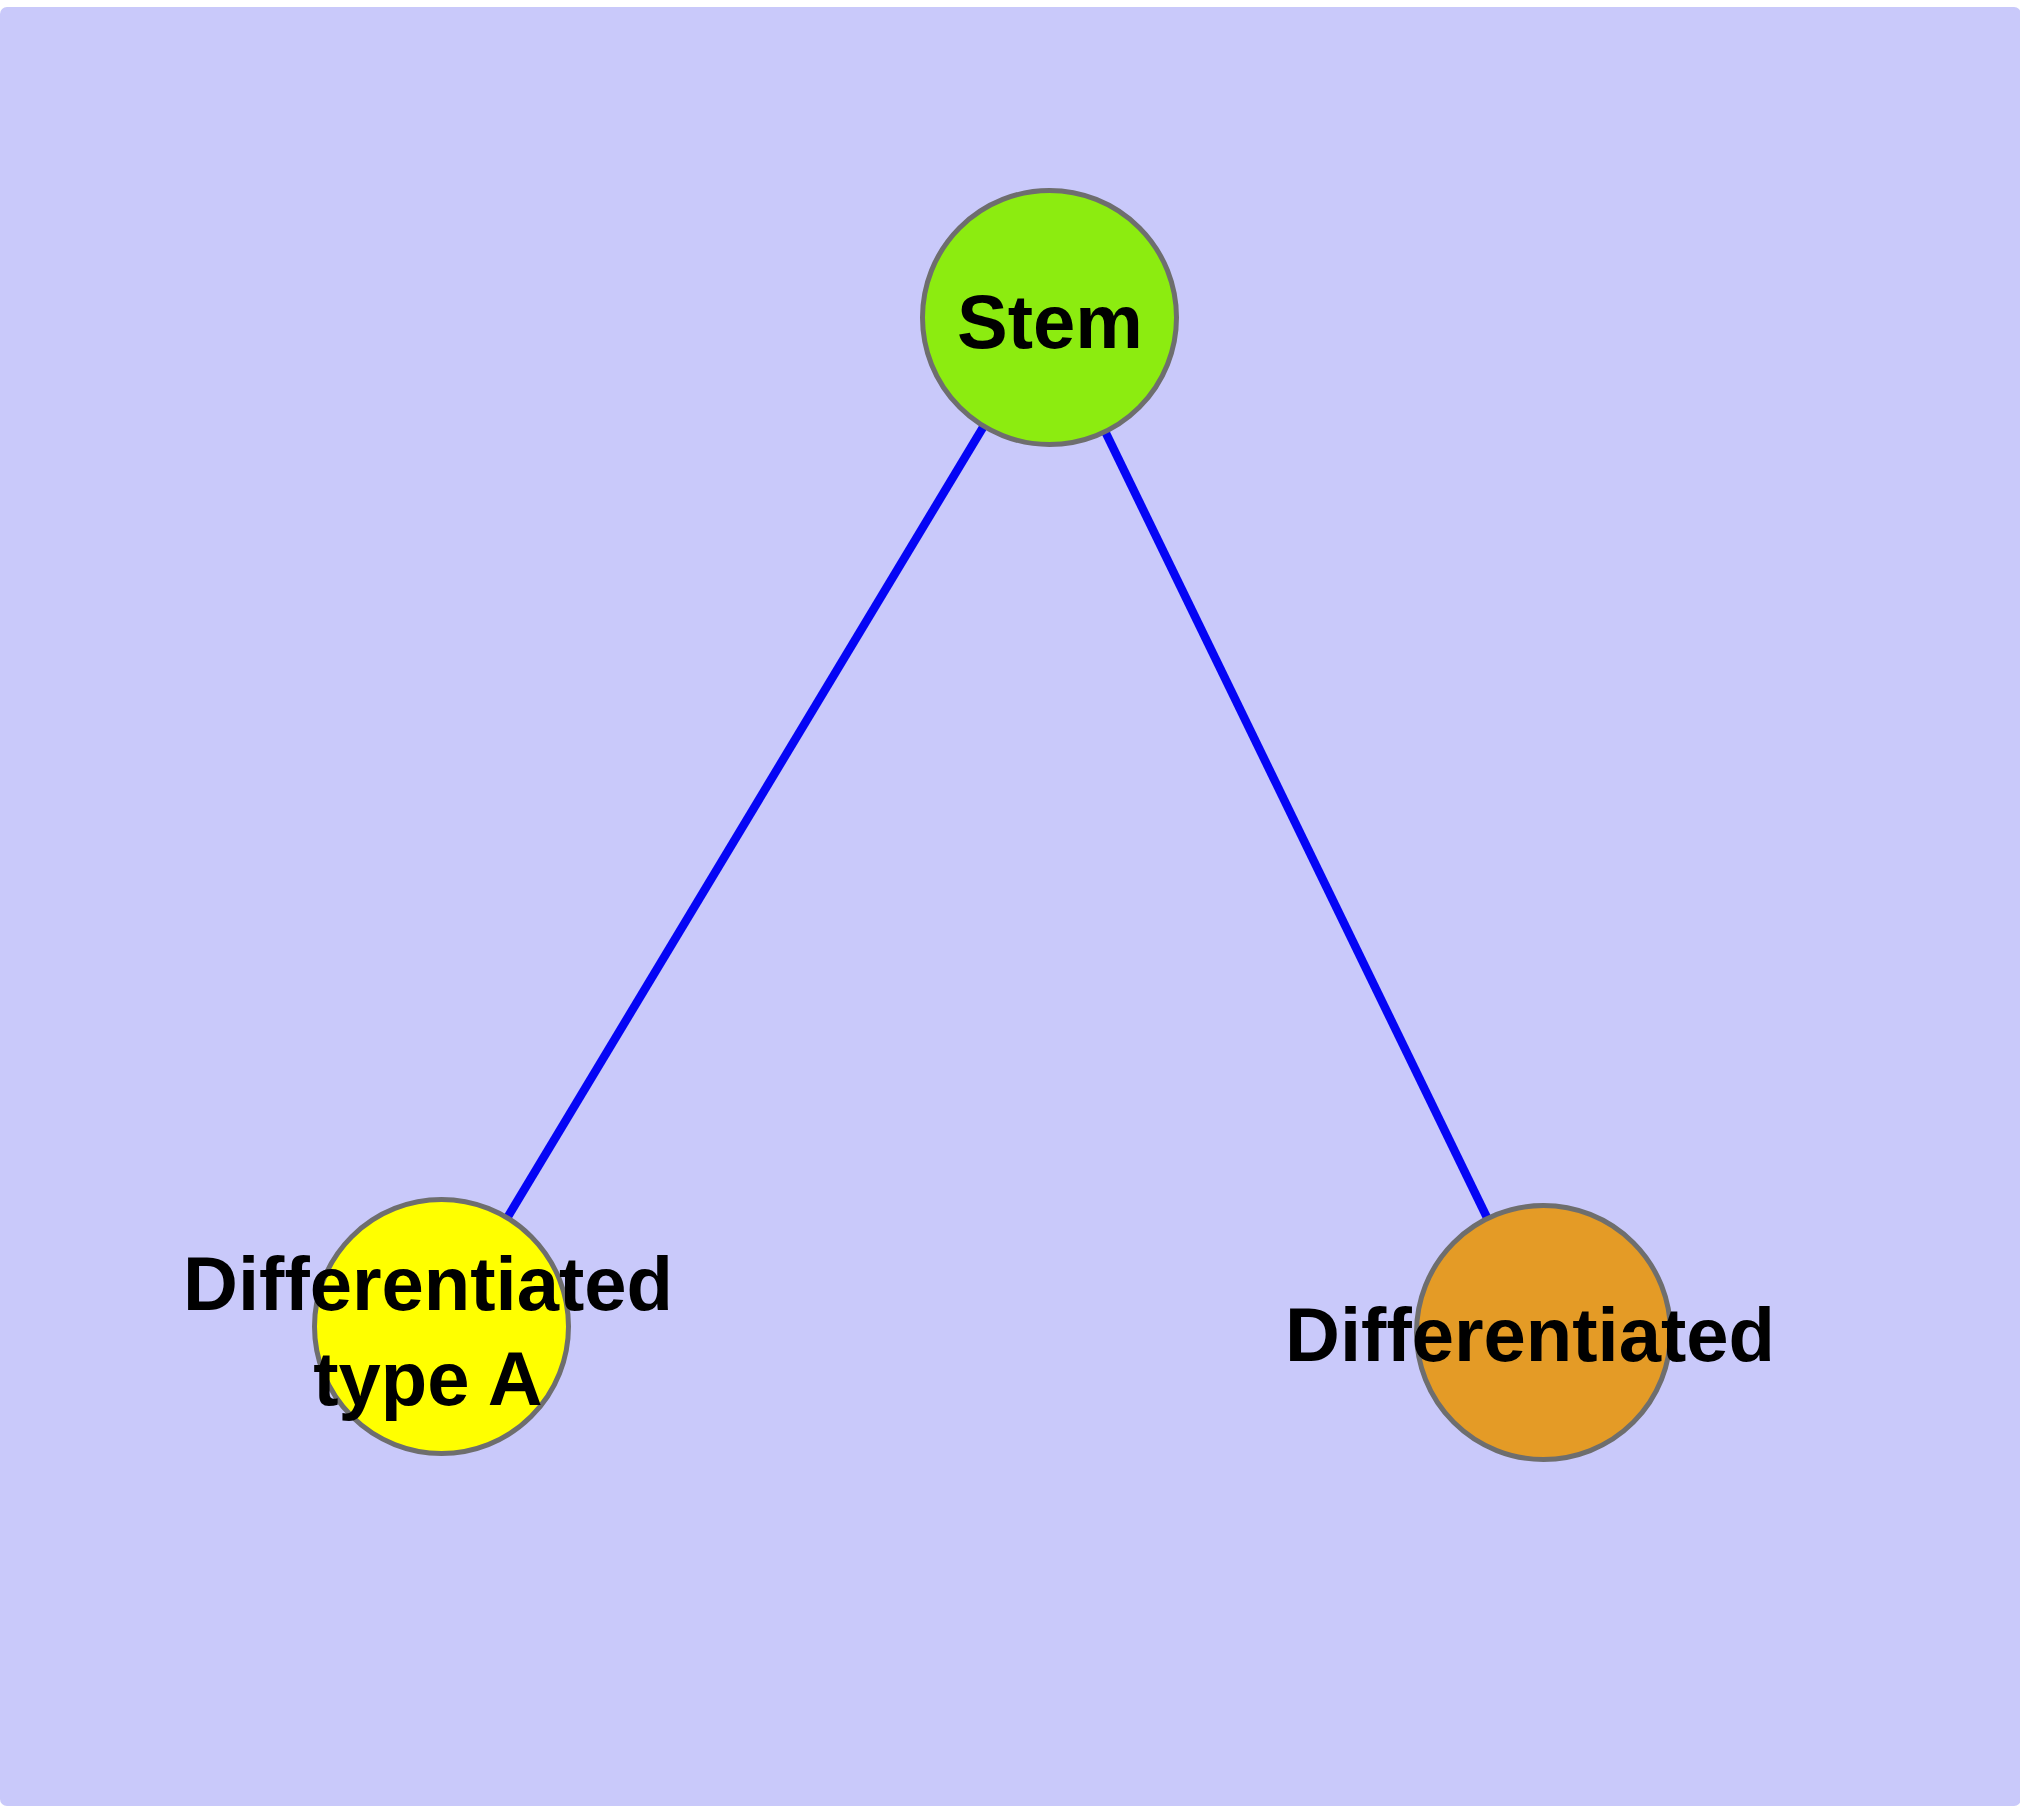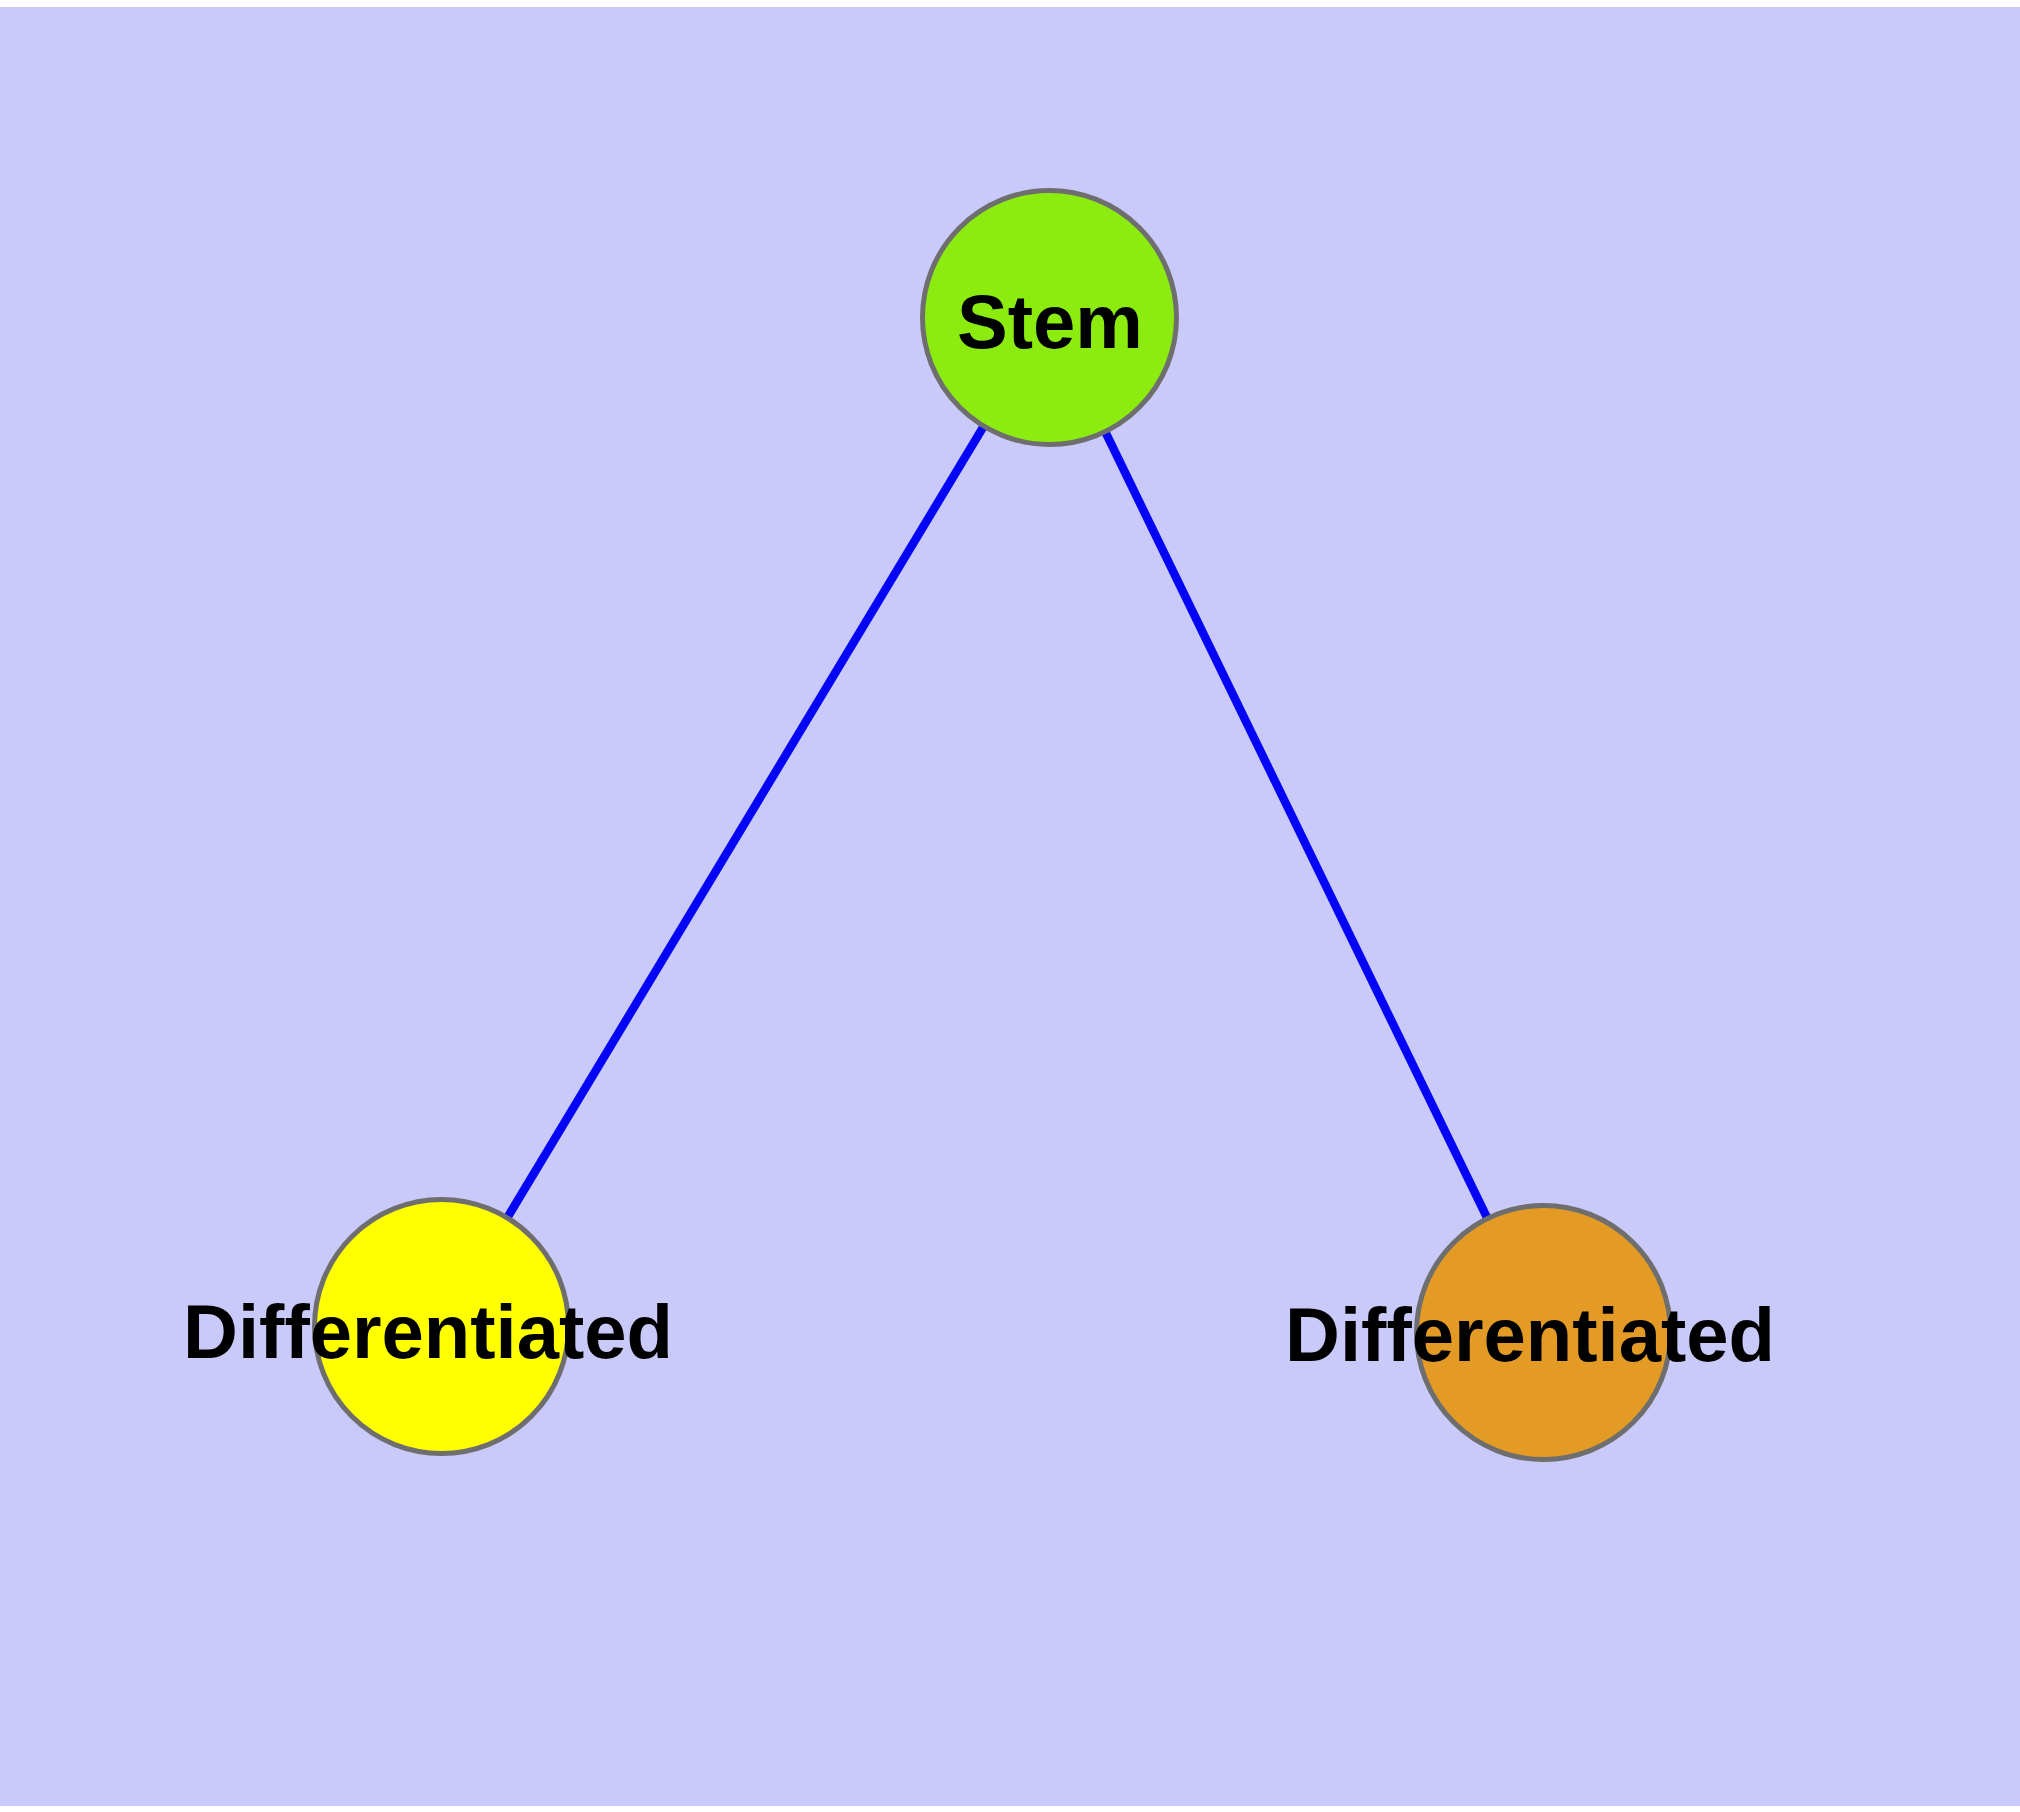--- a/index.html
+++ b/index.html
@@ -17,20 +17,21 @@
     height: 1812px;
     background: #FFFFFF;
   }
   .canvas {
     position: absolute;
     left: 0;
     top: 6.8px;
     width: 2021px;
     height: 1799px;
     background: #C9C9FA;
+    border-radius: 7px;
   }
   .edge-layer {
     position: absolute;
     left: 0;
     top: -6.8px; 
     width: 2021px;
     height: 1812px;
     display: block;
   }
   .edge {
@@ -77,20 +78,21 @@
     <div class="node node-stem" style="background-color: rgb(140, 236, 16);"></div>
 
     <div class="node node-type-a" style="background-color: rgb(255, 255, 0);"></div>
 
     <div class="node node-type-b" style="background-color: rgb(228, 155, 38);"></div>
 
     <div class="node-label label-stem">Stem</div>
 
     <div class="node-label label-type-a">
       <div>Differentiated</div>
+      <div>type A</div>
     </div>
 
     <div class="node-label label-type-b">
       <div>Differentiated</div>
     </div>
 
   </div>
 </div>
 
 

